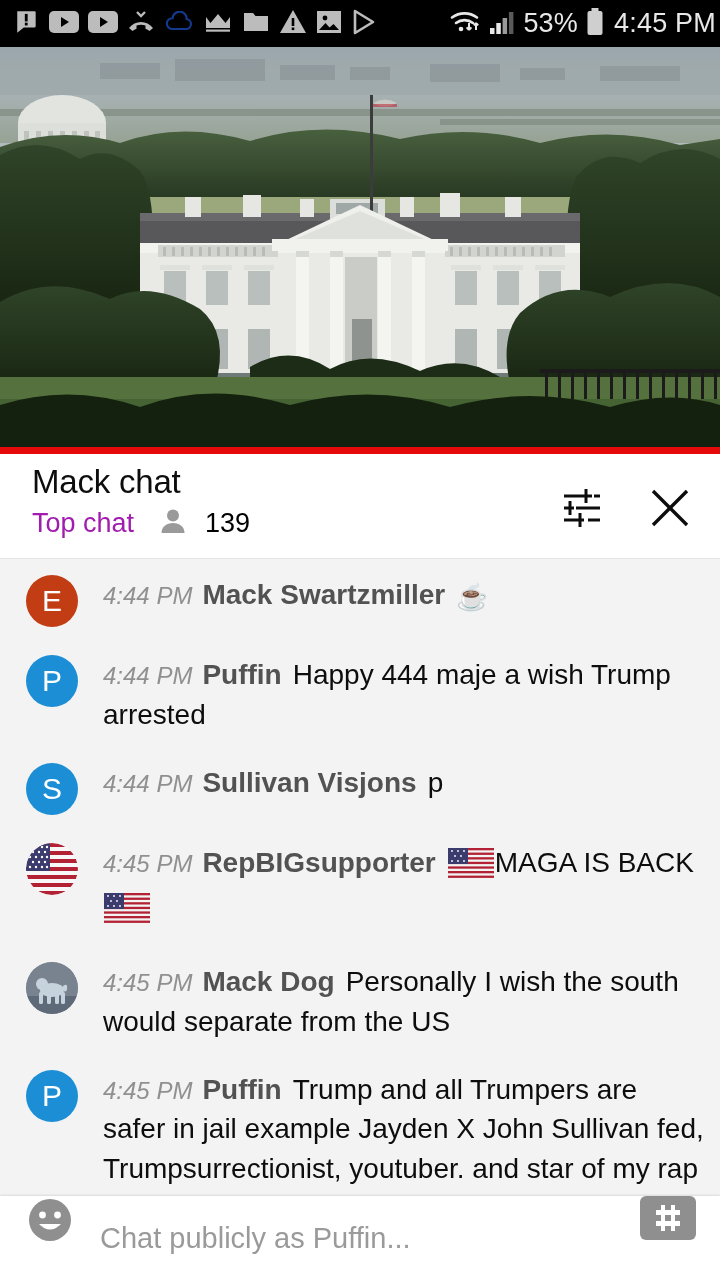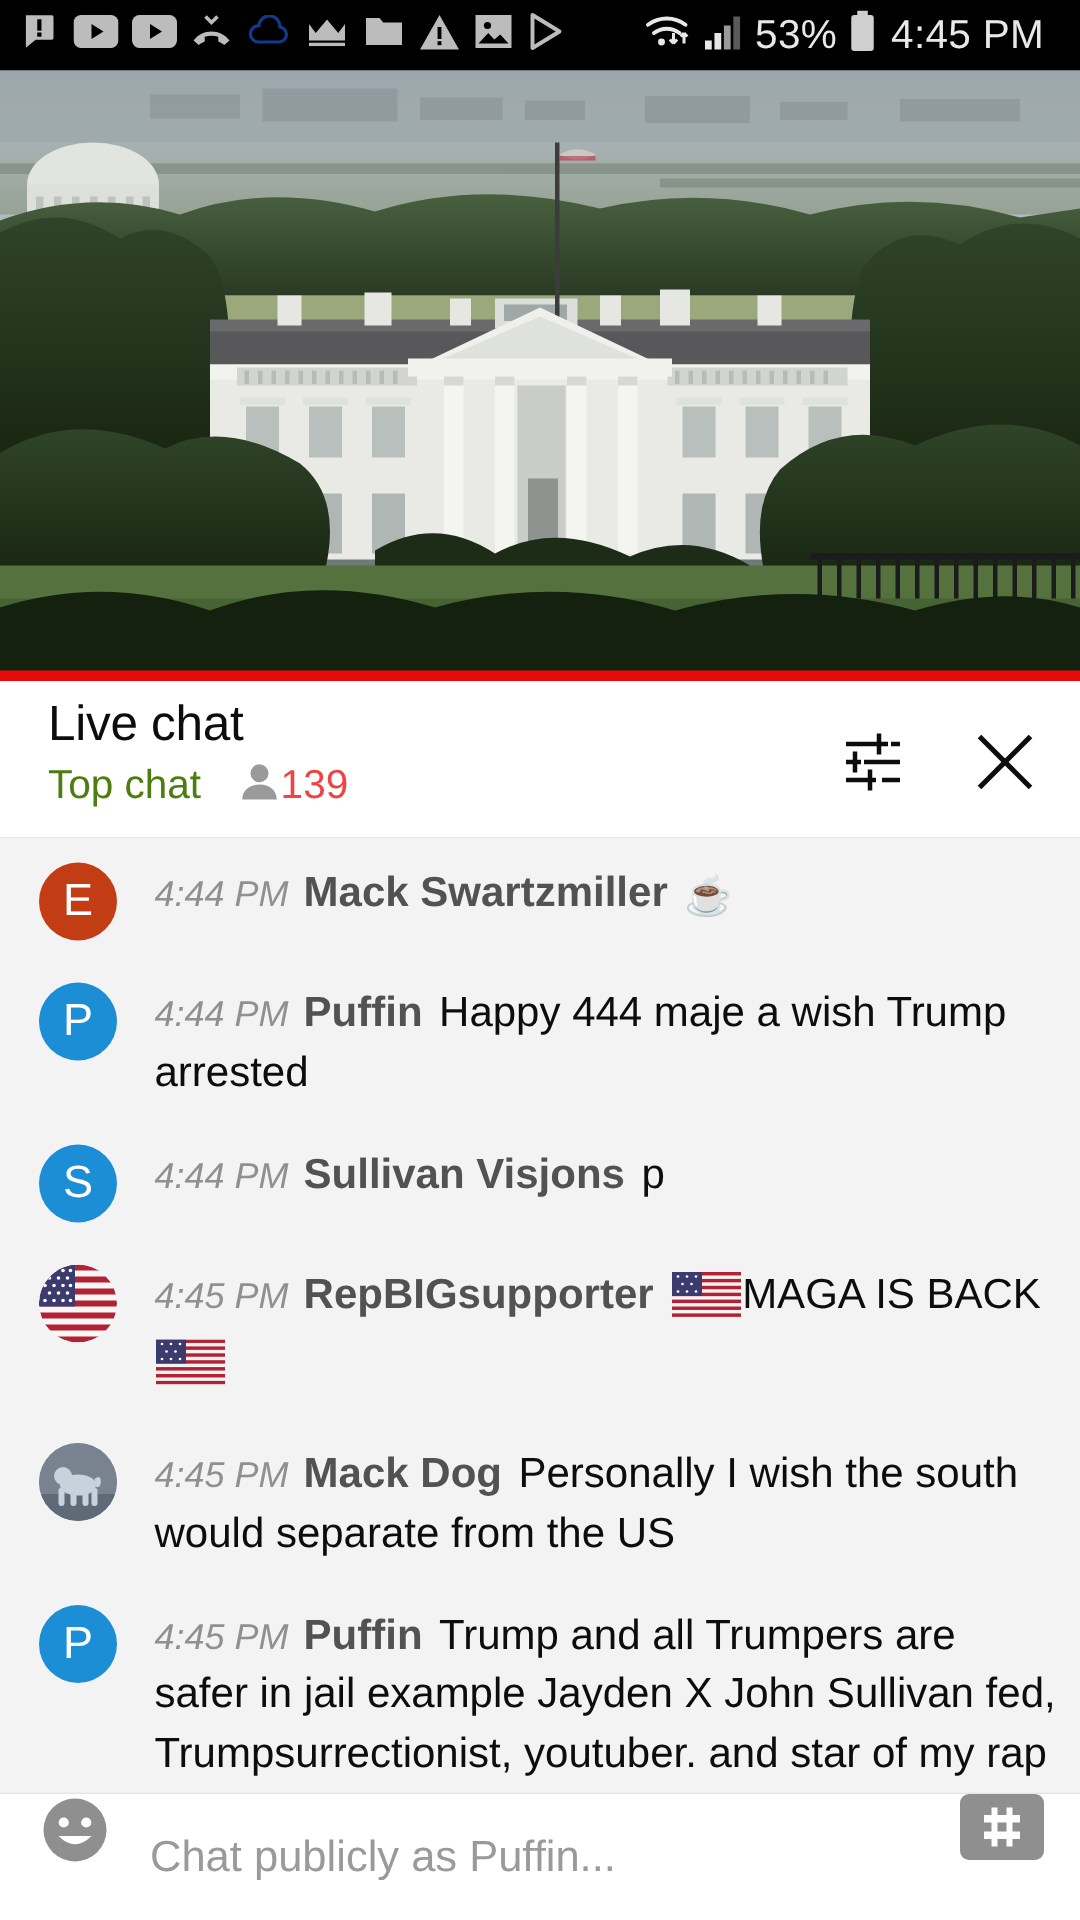--- a/index.html
+++ b/index.html
@@ -10,21 +10,21 @@
     overflow: hidden;
   }
   #screen { position: relative; width: 720px; height: 1280px; overflow: hidden; }
 
   
   .statusbar {
     position: absolute; top: 0; left: 0;
     width: 720px; height: 47px;
     background: #000000;
     display: flex; align-items: center;
-    padding: 0 24px 0 14px;
+    padding: 0 4px 0 14px;
   }
   .sb-left { display: flex; align-items: center; gap: 9px; flex: 1; }
   .sb-right { display: flex; align-items: center; gap: 6px; }
   .sb-ico { display: block; }
   .sb-text {
     color: #e8e8e8; font-size: 27px; font-weight: 400;
     letter-spacing: .2px; line-height: 1;
   }
   .sb-pct { margin-right: 2px; }
   .sb-clock { margin-left: 4px; }
@@ -49,22 +49,22 @@
     display: flex; align-items: flex-start;
     padding: 10px 26px 0 32px;
     border-bottom: 1px solid #e6e6e6;
   }
   .ch-titles { flex: 1; }
   .ch-title {
     font-size: 33px; color: #0d0d0d; font-weight: 400;
     letter-spacing: -.2px; line-height: 1.1;
   }
   .ch-sub { display: flex; align-items: center; margin-top: 7px; }
-  .ch-subtext { font-size: 27px; color: #4d7c0f; font-weight: 400; }
-  .ch-count { font-size: 27px; color: #ef4444; margin-left: 1px; }
+  .ch-subtext { font-size: 27px; color: #a21caf; font-weight: 400; }
+  .ch-count { font-size: 27px; color: #000000; margin-left: 19px; }
   .person-ico { margin-left: 26px; margin-right: 0; }
   .ch-actions { display: flex; align-items: center; gap: 42px; margin-top: 20px; }
 
   
   .chat-list {
     position: absolute; top: 559px; left: 0;
     width: 720px; height: 637px;
     background: #f3f3f3;
     overflow: hidden;
   }
@@ -399,21 +399,21 @@
           <rect x="714" y="322" width="3" height="30"></rect>
       </g>
 
       <path d="M0 358 Q70 336 140 360 Q210 334 290 358 Q370 336 450 360 Q530 338 610 360 Q670 342 720 358 L720 405 L0 405z" fill="#14210e"></path>
     </svg>
   </div>
   <div class="progressbar"></div>
 
   <div class="chat-header">
     <div class="ch-titles">
-      <div class="ch-title">Live chat</div>
+      <div class="ch-title">Mack chat</div>
       <div class="ch-sub">
         <span class="ch-subtext">Top chat</span>
         <span class="person-ico">
           <svg width="26" height="28" viewBox="0 0 26 28">
               <circle cx="13" cy="8.5" r="6" fill="#9a9a9a"></circle>
               <path d="M1.5 26c0-6.3 5.1-10 11.5-10s11.5 3.7 11.5 10z" fill="#9a9a9a"></path>
             </svg>
         </span>
         <span class="ch-count">139</span>
       </div>

